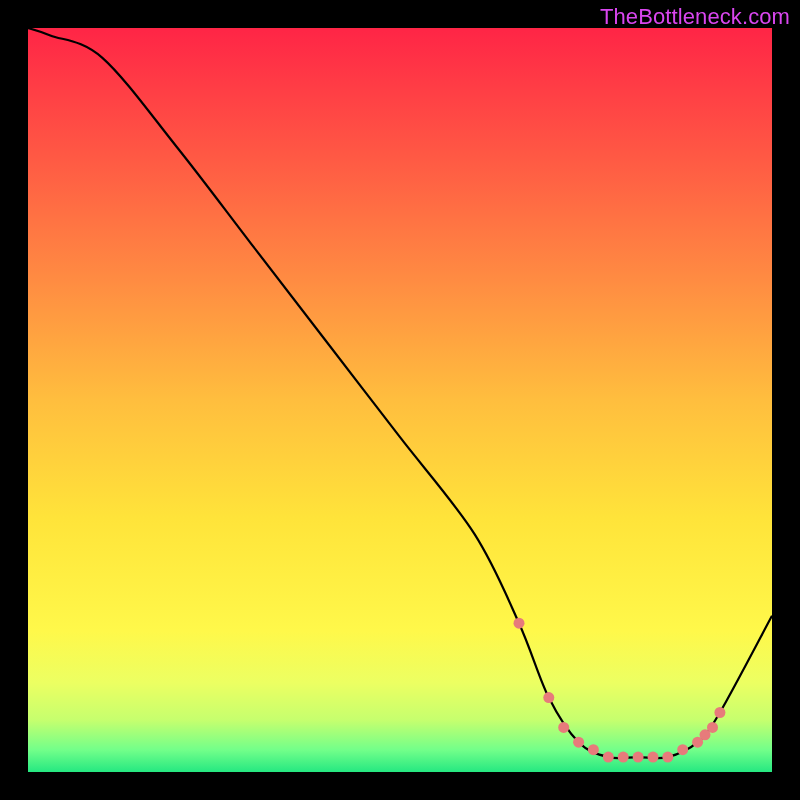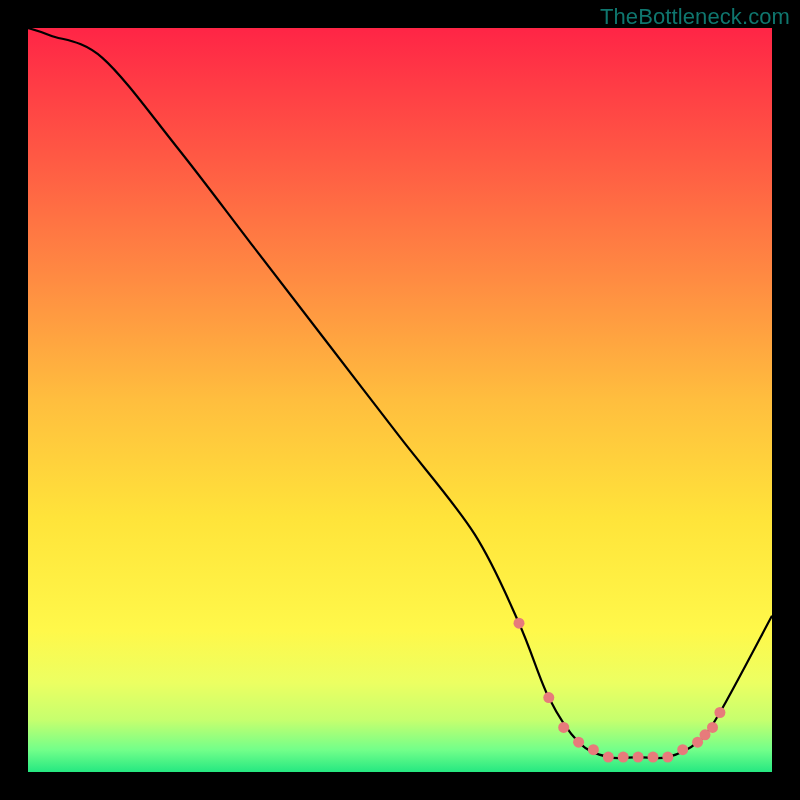--- a/index.html
+++ b/index.html
@@ -14,21 +14,21 @@
   .frame {
     position: relative;
     width: 800px;
     height: 800px;
     background: #000000;
   }
   .attribution {
     position: absolute;
     top: 4px;
     right: 10px;
-    color: #0f766e;
+    color: #d946ef;
     font-size: 22px;
     font-weight: 500;
     letter-spacing: 0.1px;
   }
   .plot {
     position: absolute;
     left: 28px;
     top: 28px;
     width: 744px;
     height: 744px;

